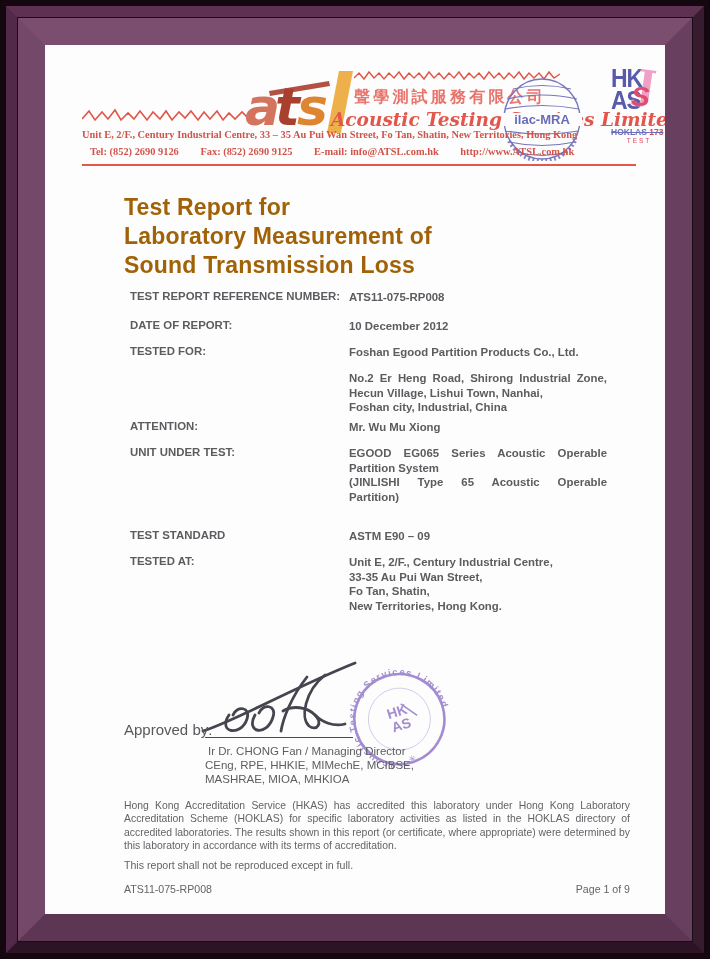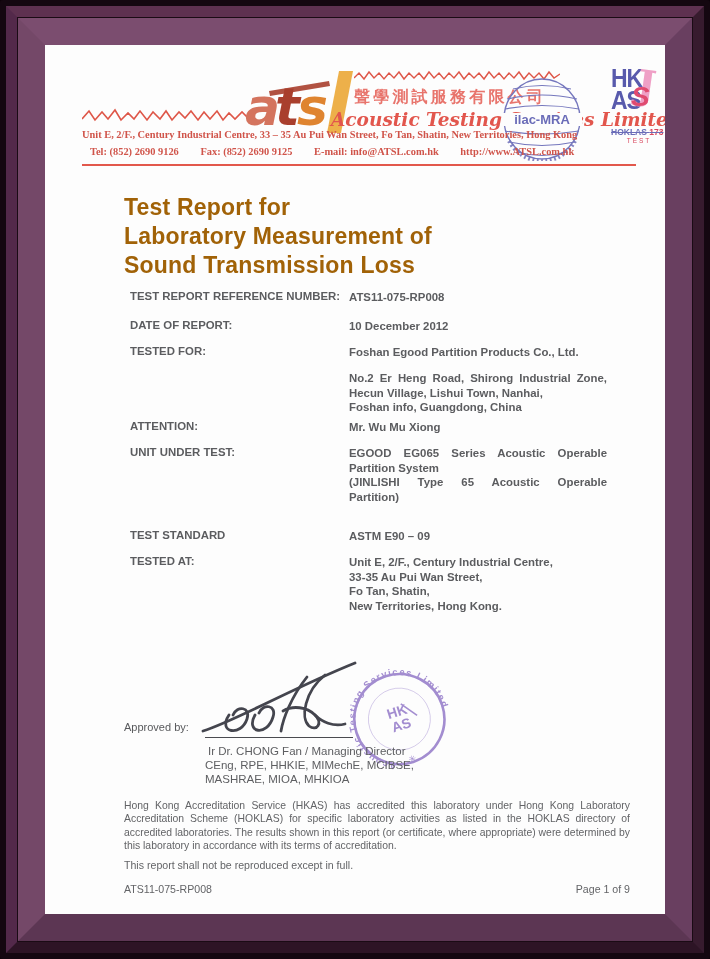--- a/index.html
+++ b/index.html
@@ -20,21 +20,21 @@
   .hkas-s{position:absolute;left:20px;top:14px;color:#e04b70;font-weight:bold;font-style:italic;font-size:28px;}
   .hkas-j{position:absolute;left:26px;top:-6px;color:#efa0c6;font-weight:bold;font-size:40px;transform:rotate(8deg);font-family:"DejaVu Serif",serif;}
   .hoklas{font-size:8.5px;font-weight:bold;color:#6b6db8;text-decoration:line-through;white-space:nowrap;}
   .hoklas b{color:#d8485e;margin-top:36px;}
   .hoklas-test{font-size:6.5px;color:#d8485e;letter-spacing:2px;text-align:center;}
   
   .title{font-weight:bold;font-size:23px;line-height:29px;color:#a16207;letter-spacing:.2px;}
   .lbl{font-weight:bold;font-size:11.4px;color:#5b5c5f;white-space:nowrap;}
   .val{font-weight:bold;font-size:11.4px;color:#5b5c5f;line-height:14.5px;width:258px;}
   .spread{text-align:justify;text-align-last:justify;}
-  .apprby{font-size:11px;color:#58595c;}
+  .apprby{font-size:15px;color:#58595c;}
   .sig-line{border-bottom:1.6px solid #4a4b50;}
   .name-line{font-size:11.5px;line-height:13.8px;color:#5d5e61;}
   .footer-para{font-size:10.4px;line-height:13.3px;color:#626366;text-align:justify;}
   .small-gray{font-size:10.6px;color:#636467;}
   .stamp-wrap{opacity:.78;transform:rotate(-18deg);}
 </style>
 </head>
 <body>
 
 <div class="frame1">
@@ -105,21 +105,21 @@
 
     <div class="abs lbl" style="left:85px;top:274px;">DATE OF REPORT:</div>
     <div class="abs val" style="left:304px;top:274px;">10 December 2012</div>
 
     <div class="abs lbl" style="left:85px;top:300px;">TESTED FOR:</div>
     <div class="abs val" style="left:304px;top:300px;">Foshan Egood Partition Products Co., Ltd.</div>
 
     <div class="abs val" style="left:304px;top:326px;">
       <div class="spread">No.2 Er Heng Road, Shirong Industrial Zone,</div>
       <div>Hecun Village, Lishui Town, Nanhai,</div>
-      <div>Foshan info, Guangdong, China</div>
+      <div>Foshan city, Industrial, China</div>
     </div>
 
     <div class="abs lbl" style="left:85px;top:375px;">ATTENTION:</div>
     <div class="abs val" style="left:304px;top:375px;">Mr. Wu Mu Xiong</div>
 
     <div class="abs lbl" style="left:85px;top:401px;">UNIT UNDER TEST:</div>
     <div class="abs val" style="left:304px;top:401px;">
       <div class="spread">EGOOD EG065 Series Acoustic Operable</div>
       <div>Partition System</div>
       <div class="spread">(JINLISHI Type 65 Acoustic Operable</div>

